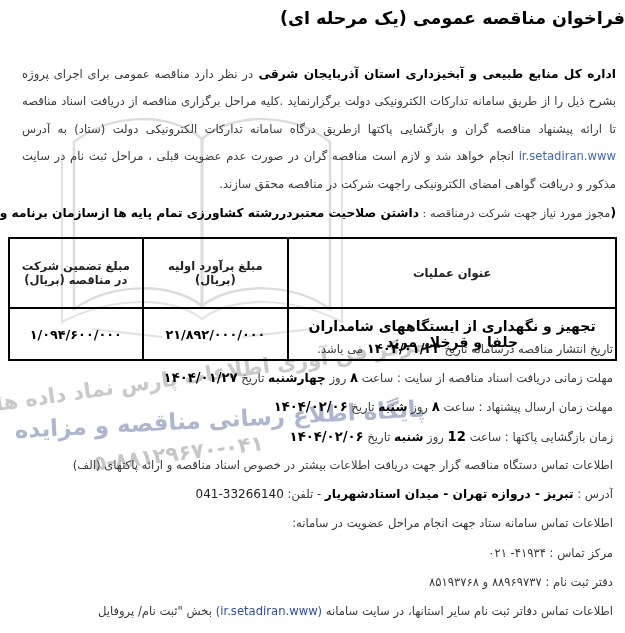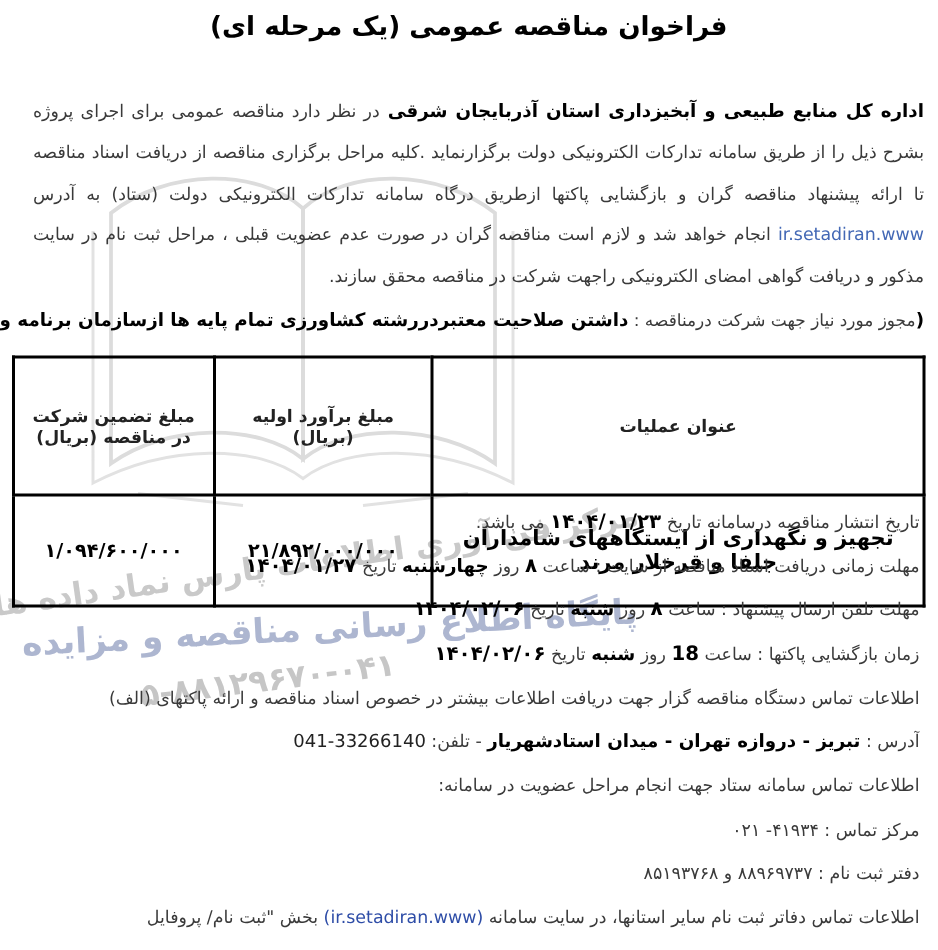--- a/index.html
+++ b/index.html
@@ -19,36 +19,36 @@
             letter-spacing:1px; direction:ltr;}
   .wm-fa-center{left:-6px; top:392px; color:#c9c9c9; font-weight:bold; font-size:21px;
                 transform:rotate(-8deg); transform-origin:left top;}
   .wm-fa-blue{left:14px; top:417px; color:#adb6d0; font-weight:bold; font-size:23px;
               transform:rotate(-3deg); transform-origin:left top;}
   .wm-fa-phone{left:92px; top:452px; color:#c6c6c6; font-weight:bold; font-size:21px;
                transform:rotate(-7deg); transform-origin:left top; direction:ltr;}
   
   .content{position:absolute; inset:0; z-index:1;}
   .doc-title{
-    position:absolute; top:8px; left:0; right:0; text-align:center;
+    position:absolute; top:8px; left:0; right:0; text-align:right;
     font-size:17.5px; font-weight:bold; color:#000;
   }
   .intro{
     position:absolute; top:61px; right:9px; left:22px;
     font-size:11.6px; line-height:27.4px; text-align:justify; color:#3a3a3a;
   }
   .license{
     position:absolute; top:206px; right:9px; left:9px;
     font-size:11.3px; color:#3a3a3a; text-align:right; white-space:nowrap;
   }
   .tbl{
     position:absolute; top:237px; right:8px; left:8px;
     border-collapse:collapse; width:609px; table-layout:fixed;
   }
-  .tbl th,.tbl td{border:2px solid #000; text-align:center; vertical-align:middle; padding:18px 4px;}
+  .tbl th,.tbl td{border:2px solid #000; text-align:center; vertical-align:middle; padding:7px 4px;}
   .tbl th{font-size:11.5px; font-weight:bold; color:#222; height:54px;}
   .tbl td{height:36px;}
   .col-title{width:54%;} .col-est{width:24%;} .col-dep{width:22%;}
   .cell-op{font-size:14px; font-weight:bold; color:#000;}
   .cell-amt{font-size:12.8px; font-weight:bold; color:#000;}
   .lines{position:absolute; right:12px; left:6px; text-align:right;}
   .lines .line{height:29.2px; line-height:29.2px; font-size:11.6px; color:#3a3a3a; white-space:nowrap; overflow:hidden;}
   .sched{top:334px;}
   .contacts{top:451px;}
   .sg-b{font-weight:bold; color:#000; font-size:12.2px;}
@@ -99,22 +99,22 @@
         <td class="cell-op">تجهیز و نگهداری از ایستگاههای شامداران جلفا و قرخلار مرند</td>
         <td class="cell-amt">۲۱/۸۹۲/۰۰۰/۰۰۰</td>
         <td class="cell-amt">۱/۰۹۴/۶۰۰/۰۰۰</td>
       </tr>
     </tbody>
       </table>
 
     <div class="lines sched">
         <div class="line"><span>تاریخ انتشار مناقصه درسامانه تاریخ </span><span class="sg-d">۱۴۰۴/۰۱/۲۳</span><span> می باشد.</span></div>
         <div class="line"><span>مهلت زمانی دریافت اسناد مناقصه از سایت : ساعت </span><span class="sg-d">۸</span><span> روز </span><span class="sg-b">چهارشنبه</span><span> تاریخ </span><span class="sg-d">۱۴۰۴/۰۱/۲۷</span></div>
-        <div class="line"><span>مهلت تلفن ارسال پیشنهاد : ساعت </span><span class="sg-d">۸</span><span> روز </span><span class="sg-b">شنبه</span><span> تاریخ </span><span class="sg-d">۱۴۰۴/۰۲/۰۶</span></div>
-        <div class="line"><span>زمان بازگشایی پاکتها : ساعت </span><span class="sg-d">18</span><span> روز  </span><span class="sg-b">شنبه</span><span> تاریخ </span><span class="sg-d">۱۴۰۴/۰۲/۰۶</span></div>
+        <div class="line"><span>مهلت زمان ارسال پیشنهاد : ساعت </span><span class="sg-d">۸</span><span> روز </span><span class="sg-b">شنبه</span><span> تاریخ </span><span class="sg-d">۱۴۰۴/۰۲/۰۶</span></div>
+        <div class="line"><span>زمان بازگشایی پاکتها : ساعت </span><span class="sg-d">12</span><span> روز  </span><span class="sg-b">شنبه</span><span> تاریخ </span><span class="sg-d">۱۴۰۴/۰۲/۰۶</span></div>
       </div>
 
     <div class="lines contacts">
         <div class="line"><span>اطلاعات تماس دستگاه مناقصه گزار جهت دریافت اطلاعات بیشتر در خصوص اسناد مناقصه و ارائه پاکتهای (الف)</span></div>
         <div class="line"><span>آدرس : </span><span class="sg-b">تبریز - دروازه تهران - میدان استادشهریار</span><span> - تلفن: </span><span class="sg-ltr">041-33266140</span></div>
         <div class="line"><span>اطلاعات تماس سامانه ستاد جهت انجام مراحل عضویت در سامانه:</span></div>
         <div class="line"><span>مرکز تماس : ۴۱۹۳۴- ۰۲۱</span></div>
         <div class="line"><span>دفتر ثبت نام : ۸۸۹۶۹۷۳۷ و ۸۵۱۹۳۷۶۸</span></div>
         <div class="line"><span>اطلاعات تماس دفاتر ثبت نام سایر استانها، در سایت سامانه  </span><span class="sg-url2">(ir.setadiran.www)</span><span> بخش "ثبت نام/ پروفایل</span></div>
       </div>

